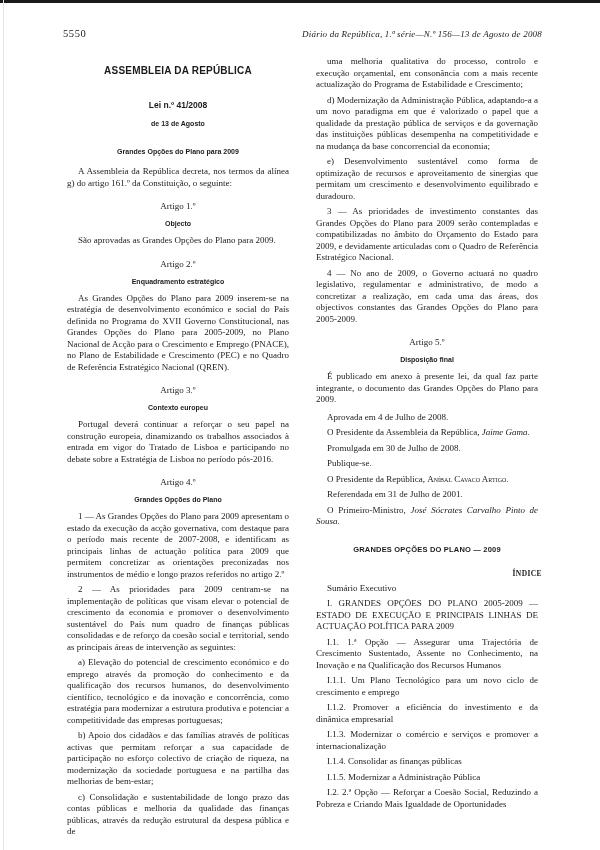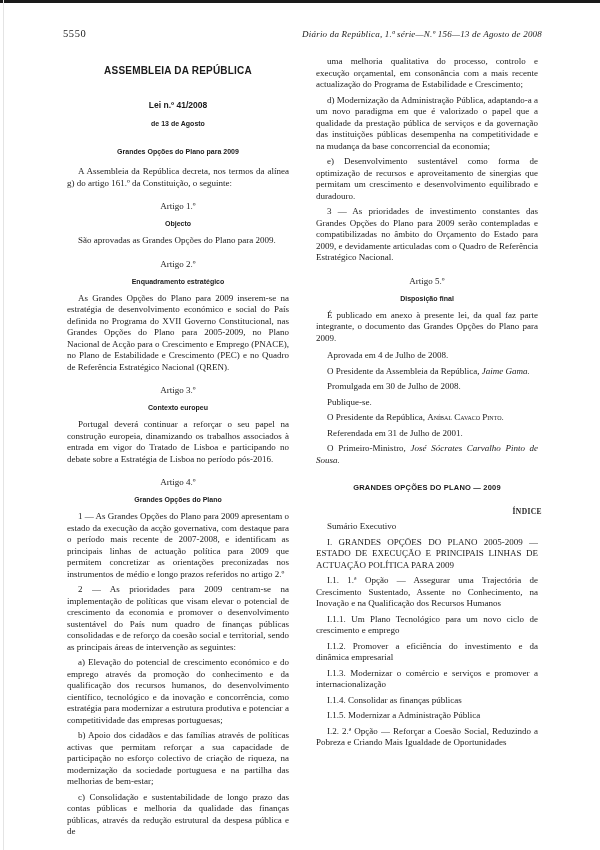--- a/index.html
+++ b/index.html
@@ -85,31 +85,32 @@
       <p class="body list-gap">a) Elevação do potencial de crescimento económico e do emprego através da promoção do conhecimento e da qualificação dos recursos humanos, do desenvolvimento científico, tecnológico e da inovação e concorrência, como estratégia para modernizar a estrutura produtiva e potenciar a competitividade das empresas portuguesas;</p>
       <p class="body">b) Apoio dos cidadãos e das famílias através de políticas activas que permitam reforçar a sua capacidade de participação no esforço colectivo de criação de riqueza, na modernização da sociedade portuguesa e na partilha das melhorias de bem-estar;</p>
       <p class="body">c) Consolidação e sustentabilidade de longo prazo das contas públicas e melhoria da qualidade das finanças públicas, através da redução estrutural da despesa pública e de</p>
     </div>
 
     <div class="col">
       <p class="body no-indent">uma melhoria qualitativa do processo, controlo e execução orçamental, em consonância com a mais recente actualização do Programa de Estabilidade e Crescimento;</p>
       <p class="body">d) Modernização da Administração Pública, adaptando-a a um novo paradigma em que é valorizado o papel que a qualidade da prestação pública de serviços e da governação das instituições públicas desempenha na competitividade e na mudança da base concorrencial da economia;</p>
       <p class="body">e) Desenvolvimento sustentável como forma de optimização de recursos e aproveitamento de sinergias que permitam um crescimento e desenvolvimento equilibrado e duradouro.</p>
       <p class="body list-gap">3 — As prioridades de investimento constantes das Grandes Opções do Plano para 2009 serão contempladas e compatibilizadas no âmbito do Orçamento do Estado para 2009, e devidamente articuladas com o Quadro de Referência Estratégico Nacional.</p>
+      <p class="body">4 — No ano de 2009, o Governo actuará no quadro legislativo, regulamentar e administrativo, de modo a concretizar a realização, em cada uma das áreas, dos objectivos constantes das Grandes Opções do Plano para 2005-2009.</p>
 
       <p class="art-num">Artigo 5.º</p>
       <p class="art-head">Disposição final</p>
       <p class="body">É publicado em anexo à presente lei, da qual faz parte integrante, o documento das Grandes Opções do Plano para 2009.</p>
 
       <div style="margin-top:6px;">
         <p class="body sig"><span>Aprovada em 4 de Julho de 2008.</span><span class="it"></span></p>
         <p class="body sig"><span>O Presidente da Assembleia da República, </span><span class="it">Jaime Gama.</span></p>
         <p class="body sig"><span>Promulgada em 30 de Julho de 2008.</span><span class="it"></span></p>
         <p class="body sig"><span>Publique-se.</span><span class="it"></span></p>
-        <p class="body sig"><span>O Presidente da República, </span><span class="sc">Aníbal Cavaco Pinto.</span></p>
+        <p class="body sig"><span>O Presidente da República, </span><span class="sc">Aníbal Cavaco Artigo.</span></p>
         <p class="body sig"><span>Referendada em 31 de Julho de 2001.</span><span class="it"></span></p>
         <p class="body sig"><span>O Primeiro-Ministro, </span><span class="it">José Sócrates Carvalho Pinto de Sousa.</span></p>
       </div>
 
       <p class="annex-title">GRANDES OPÇÕES DO PLANO — 2009</p>
       <p class="indice">ÍNDICE</p>
 
       <div>
         <p class="body">Sumário Executivo</p>
         <p class="body toc-caps no-indent">I. GRANDES OPÇÕES DO PLANO 2005-2009 — ESTADO DE EXECUÇÃO E PRINCIPAIS LINHAS DE ACTUAÇÃO POLÍTICA PARA 2009</p>

